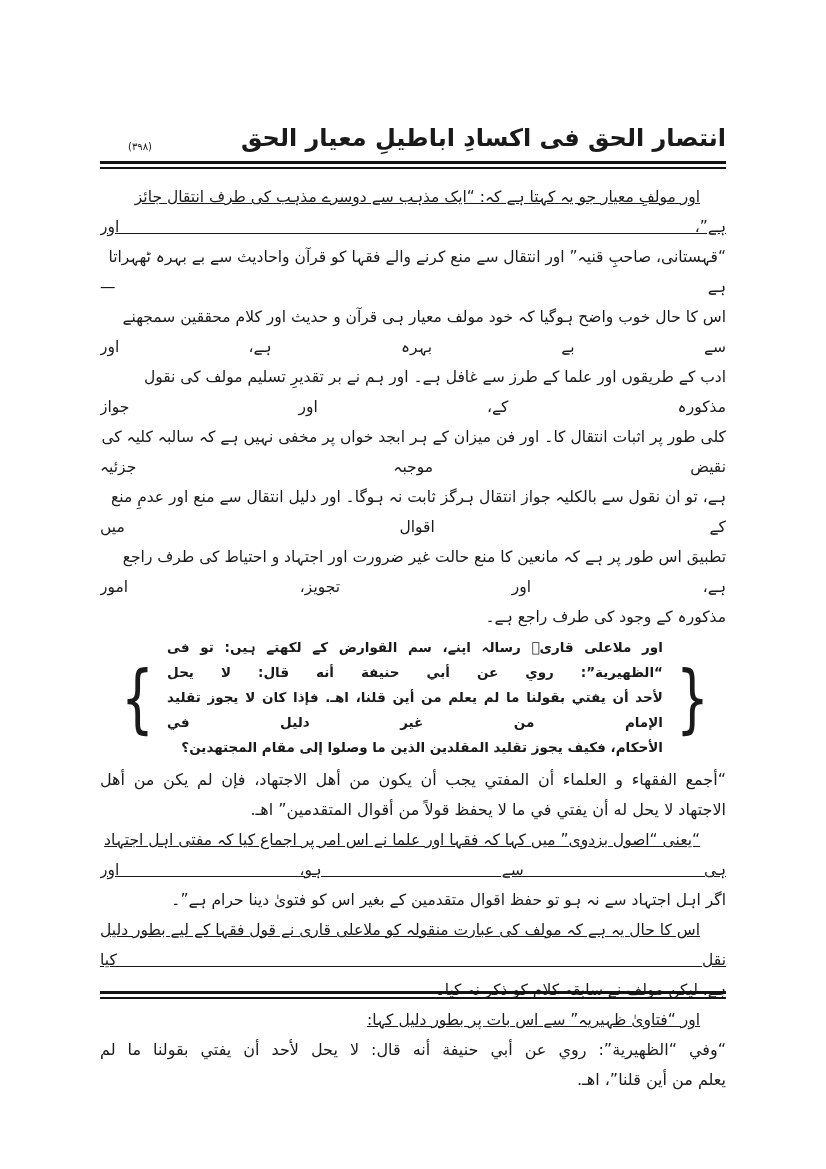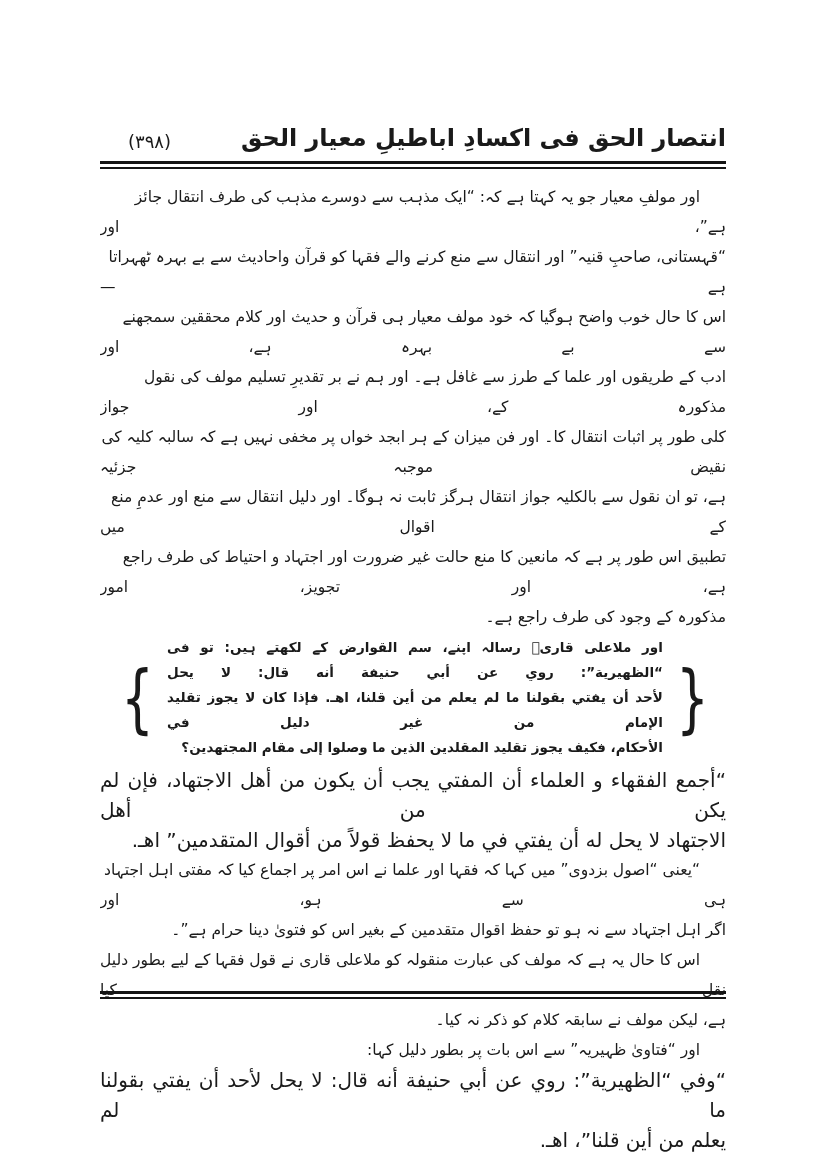--- a/index.html
+++ b/index.html
@@ -26,21 +26,21 @@
     justify-content: space-between;
     align-items: flex-end;
   }
   .book-title {
     font-size: 24px;
     font-weight: bold;
     letter-spacing: -0.5px;
     white-space: nowrap;
   }
   .page-number {
-    font-size: 18px;
+    font-size: 10px;
     direction: ltr;
     padding-left: 28px;
   }
   .rule {
     position: absolute;
     left: 100px;
     width: 626px;
     height: 3px;
     border-top: 3px solid #141414;
     border-bottom: 2px solid #141414;
@@ -54,30 +54,30 @@
     left: 100px;
     width: 626px;
     direction: rtl;
   }
   .section.urdu .l {
     font-size: 15.5px;
     line-height: 30px;
     text-align: right;
   }
   .section.arabic .l {
-    font-size: 20px;
+    font-size: 16px;
     line-height: 30px;
   }
   .l.j {
     text-align: justify;
     text-align-last: justify;
     overflow: hidden;
   }
   .l.r { text-align: right; }
-  .l.ind { text-indent: 26px; }
+  .l.ind { text-indent: 26px; text-decoration: underline; }
 
   .section.braced {
     direction: ltr;
     display: flex;
     align-items: center;
     margin: 3px 10px 5px 14px;
   }
   .brace {
     flex: 0 0 auto;
     font-size: 74px;

